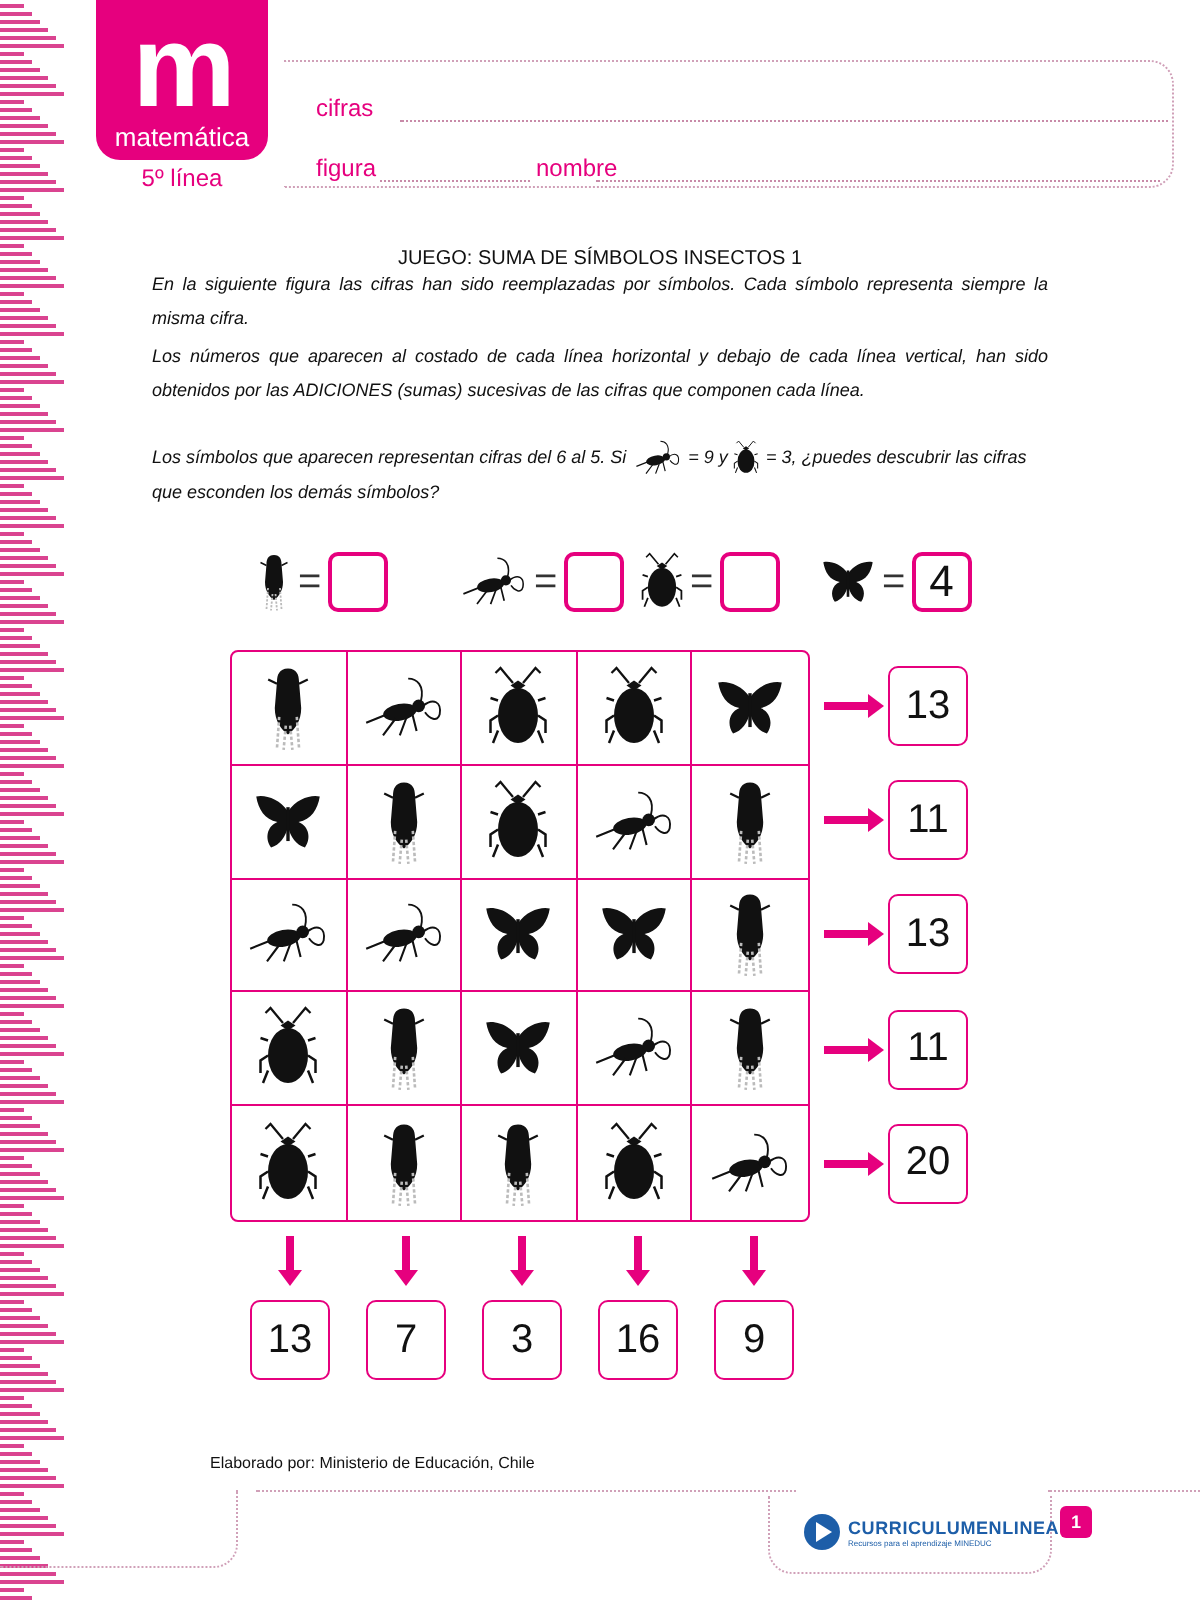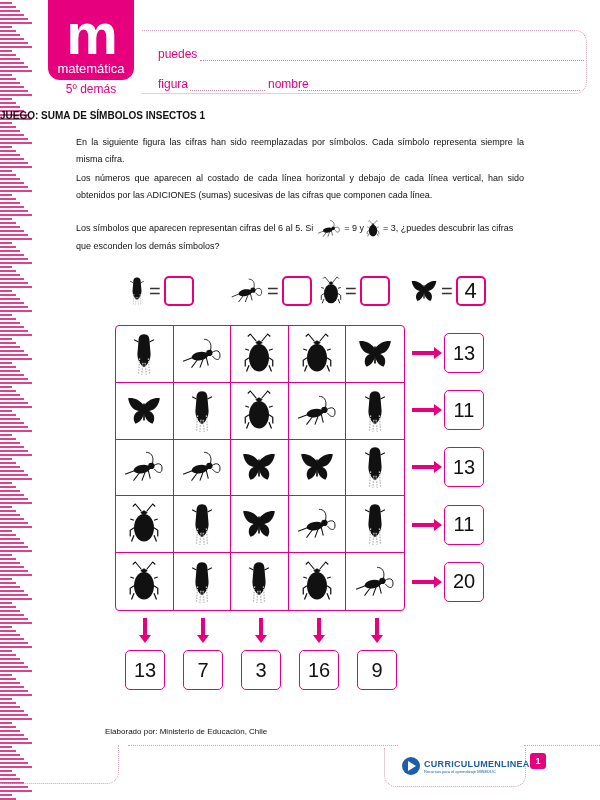--- a/index.html
+++ b/index.html
@@ -6,22 +6,22 @@
   body{width:600px;height:800px;position:relative;overflow:hidden;font-family:"Liberation Sans",sans-serif;color:#111;}
   .edge{position:absolute;left:0;top:0;width:40px;height:800px;}
   .edge span{position:absolute;left:0;height:1.5px;background:#d4237d;opacity:.85;}
   .logo{position:absolute;left:48px;top:0;width:86px;height:80px;background:#e6007e;border-radius:0 0 12px 12px;color:#fff;text-align:center;}
   .logo .m{font-size:58px;font-weight:bold;line-height:56px;margin-top:6px;letter-spacing:-2px;}
   .logo .sub{font-size:13px;line-height:14px;}
   .grade{position:absolute;left:48px;top:82px;width:86px;text-align:center;font-size:12px;color:#e6007e;}
   .hdr-line{position:absolute;border-bottom:1px dotted #c88aa8;}
   .hdr-lbl{position:absolute;font-size:12px;color:#e6007e;}
   .hdr-frame{position:absolute;left:142px;top:30px;width:444px;height:62px;border:1px dotted #d0a0b8;border-left:none;border-radius:0 12px 12px 0;}
-  .title{position:absolute;left:0;width:600px;top:110px;font-size:10px;font-weight:bold;}
-  .para{position:absolute;left:76px;width:448px;font-size:9px;line-height:17px;text-align:justify;}
+  .title{position:absolute;left:0;width:600px;top:124px;text-align:center;font-size:10px;font-weight:normal;}
+  .para{position:absolute;left:76px;width:448px;font-size:9px;line-height:17px;text-align:justify;font-style:italic;}
   .legend{position:absolute;top:276px;left:120px;width:380px;height:34px;}
   .lg-item{position:absolute;top:0;display:flex;align-items:center;}
   .eq{font-size:20px;color:#333;margin:0 3px;}
   .box{border:2px solid #e6007e;border-radius:5px;width:30px;height:30px;display:flex;align-items:center;justify-content:center;font-size:22px;color:#111;box-sizing:border-box;}
   .grid{position:absolute;left:115px;top:325px;width:290px;height:286px;border:1.5px solid #e6007e;border-radius:4px;display:grid;grid-template-columns:repeat(5,1fr);grid-template-rows:repeat(5,1fr);box-sizing:border-box;}
   .cell{border-right:1px solid #e6007e;border-bottom:1px solid #e6007e;display:flex;align-items:center;justify-content:center;}
   .cell:nth-child(5n){border-right:none;}
   .cell:nth-child(n+21){border-bottom:none;}
   .rsum{position:absolute;left:412px;display:flex;align-items:center;}
   .harrow{width:24px;height:4px;background:#e6007e;position:relative;margin-right:8px;}
@@ -244,23 +244,23 @@
     <span style="top: 786px; width: 28px;"></span>
     <span style="top: 790px; width: 32px;"></span>
     <span style="top: 794px; width: 12px;"></span>
     <span style="top: 798px; width: 16px;"></span>
   </div>
 
 <div class="logo">
   <div class="m">m</div>
   <div class="sub">matemática</div>
 </div>
-<div class="grade">5º demás</div>
+<div class="grade">5º línea</div>
 <div class="hdr-frame"></div>
-<div class="hdr-lbl" style="left:158px;top:47px;">puedes</div>
+<div class="hdr-lbl" style="left:158px;top:47px;">cifras</div>
 <div class="hdr-line" style="left:200px;top:60px;width:384px;"></div>
 <div class="hdr-lbl" style="left:158px;top:77px;">figura</div>
 <div class="hdr-line" style="left:190px;top:90px;width:75px;"></div>
 <div class="hdr-lbl" style="left:268px;top:77px;">nombre</div>
 <div class="hdr-line" style="left:298px;top:90px;width:282px;"></div>
 
 <div class="title">JUEGO: SUMA DE SÍMBOLOS INSECTOS 1</div>
 <div class="para" style="top:134px;">En la siguiente figura las cifras han sido reemplazadas por símbolos. Cada símbolo representa siempre la misma cifra.</div>
 <div class="para" style="top:170px;">Los números que aparecen al costado de cada línea horizontal y debajo de cada línea vertical, han sido obtenidos por las ADICIONES (sumas) sucesivas de las cifras que componen cada línea.</div>
 <div class="para" style="top:220px;text-align:left;">

